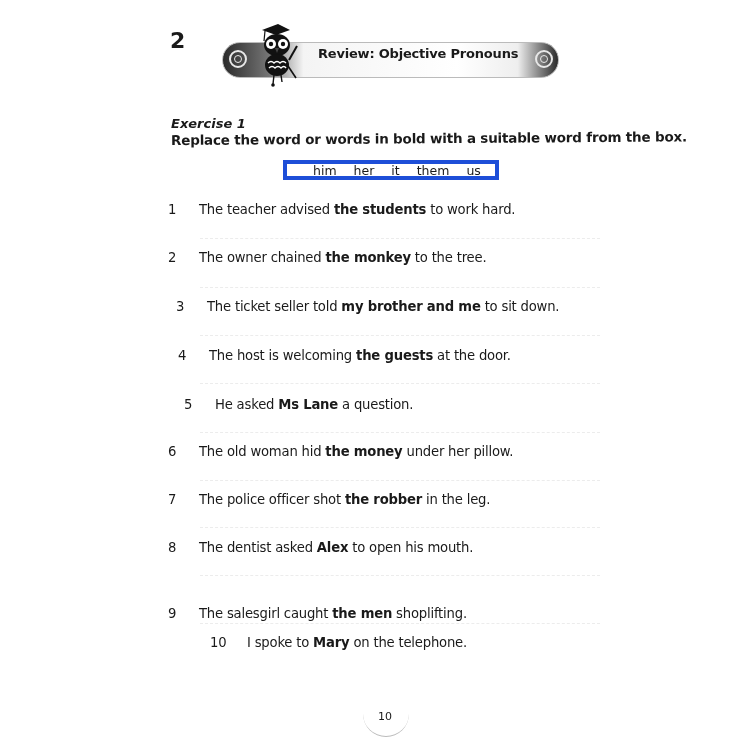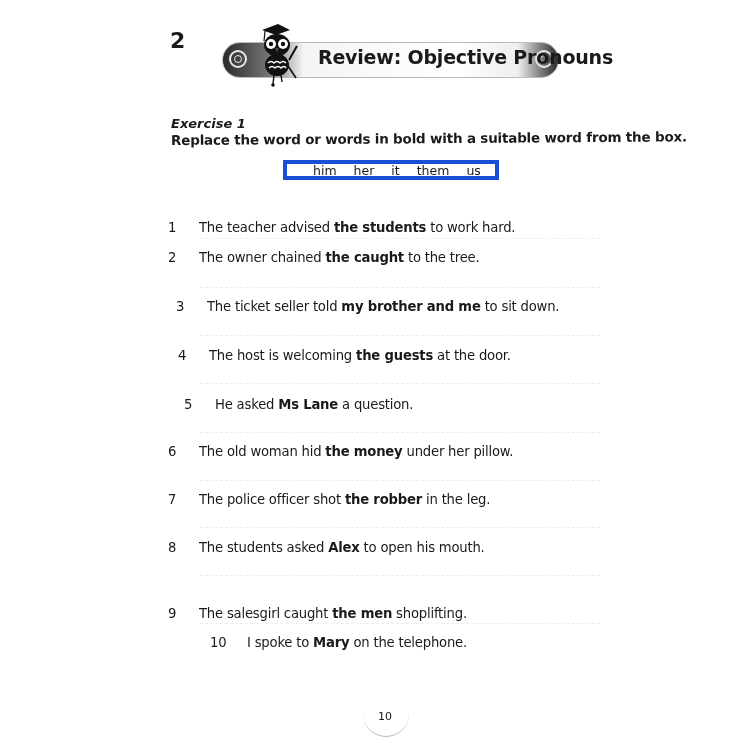--- a/index.html
+++ b/index.html
@@ -11,21 +11,21 @@
       position: absolute; left: 170px; top: 28px; font-size: 22px; font-weight: bold;
       font-family: "DejaVu Sans", sans-serif;
     }
     .banner {
       position: absolute; left: 222px; top: 42px; width: 335px; height: 34px;
       border-radius: 18px;
       background: linear-gradient(90deg, #2a2a2a 0%, #777 14%, #f4f4f4 24%, #ffffff 70%, #eeeeee 88%, #2a2a2a 100%);
       border: 1px solid #bbb;
     }
     .banner-title {
-      position: absolute; left: 318px; top: 46px; font-size: 19px; font-weight: bold;
+      position: absolute; left: 318px; top: 46px; font-size: 13px; font-weight: bold;
       letter-spacing: -0.2px;
     }
     .swirl {
       position: absolute; width: 18px; height: 18px; border-radius: 50%;
       border: 2px solid #e8e8e8; box-sizing: border-box;
     }
     .swirl::after {
       content: ""; position: absolute; left: 3px; top: 3px; width: 8px; height: 8px;
       border-radius: 50%; border: 1.5px solid #e8e8e8; box-sizing: border-box;
     }
@@ -97,27 +97,27 @@
 <div class="instruction">Replace the word or words in bold with a suitable word from the box.</div>
 
 <div class="word-box">
   <span>him</span>
   <span>her</span>
   <span>it</span>
   <span>them</span>
   <span>us</span>
 </div>
 
-<div class="item" style="top:220px;">
+<div class="item" style="top:202px;">
   <span class="num">1</span><span>The teacher advised </span><b>the students</b><span> to work hard.</span>
 </div>
 <div class="answer-line" style="top:238px;"></div>
 
 <div class="item" style="top:250px;">
-  <span class="num">2</span><span>The owner chained </span><b>the caught</b><span> to the tree.</span>
+  <span class="num">2</span><span>The owner chained </span><b>the monkey</b><span> to the tree.</span>
 </div>
 <div class="answer-line" style="top:287px;"></div>
 
 <div class="item" style="top:299px;margin-left:8px;">
   <span class="num">3</span><span>The ticket seller told </span><b>my brother and me</b><span> to sit down.</span>
 </div>
 <div class="answer-line" style="top:335px;"></div>
 
 <div class="item" style="top:348px;margin-left:10px;">
   <span class="num">4</span><span>The host is welcoming </span><b>the guests</b><span> at the door.</span>
@@ -133,21 +133,21 @@
   <span class="num">6</span><span>The old woman hid </span><b>the money</b><span> under her pillow.</span>
 </div>
 <div class="answer-line" style="top:480px;"></div>
 
 <div class="item" style="top:492px;">
   <span class="num">7</span><span>The police officer shot </span><b>the robber</b><span> in the leg.</span>
 </div>
 <div class="answer-line" style="top:527px;"></div>
 
 <div class="item" style="top:540px;">
-  <span class="num">8</span><span>The students asked </span><b>Alex</b><span> to open his mouth.</span>
+  <span class="num">8</span><span>The dentist asked </span><b>Alex</b><span> to open his mouth.</span>
 </div>
 <div class="answer-line" style="top:575px;"></div>
 
 <div class="item" style="top:606px;">
   <span class="num">9</span><span>The salesgirl caught </span><b>the men</b><span> shoplifting.</span>
 </div>
 <div class="answer-line" style="top:623px;"></div>
 
 <div class="item" style="top:635px;padding-left:48px;">
   <span class="num two">10</span><span>I spoke to </span><b>Mary</b><span> on the telephone.</span>

